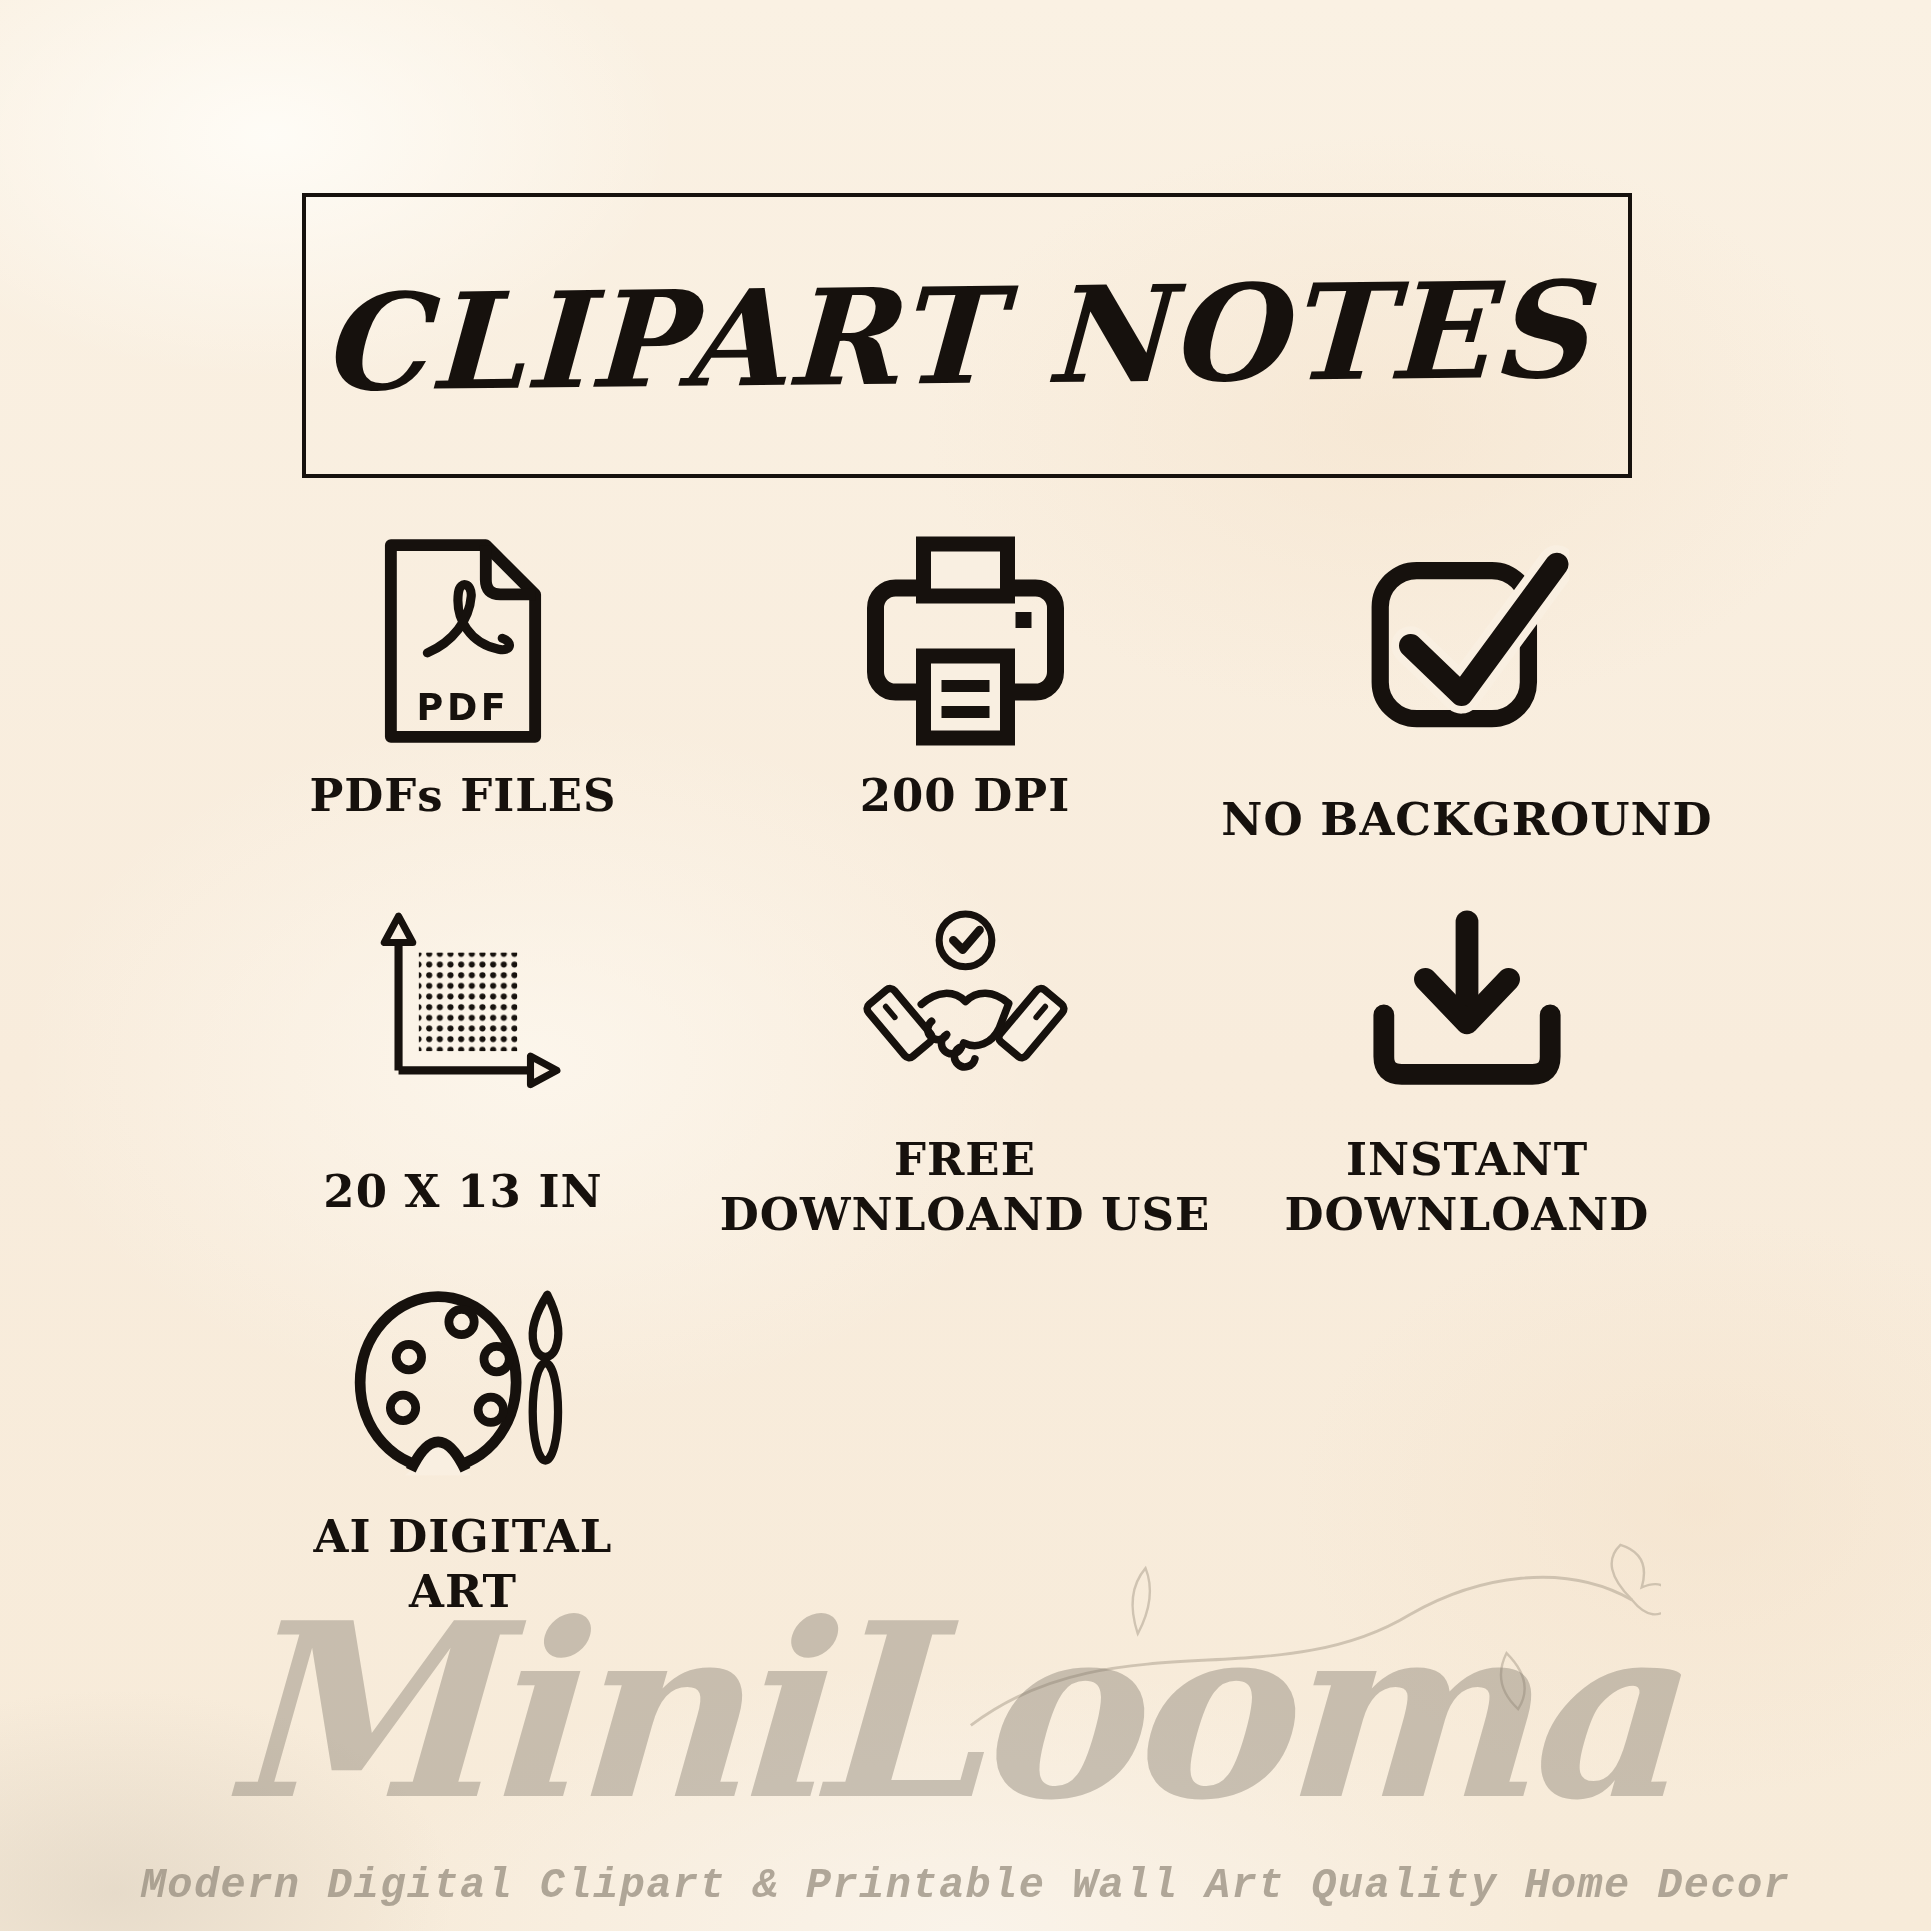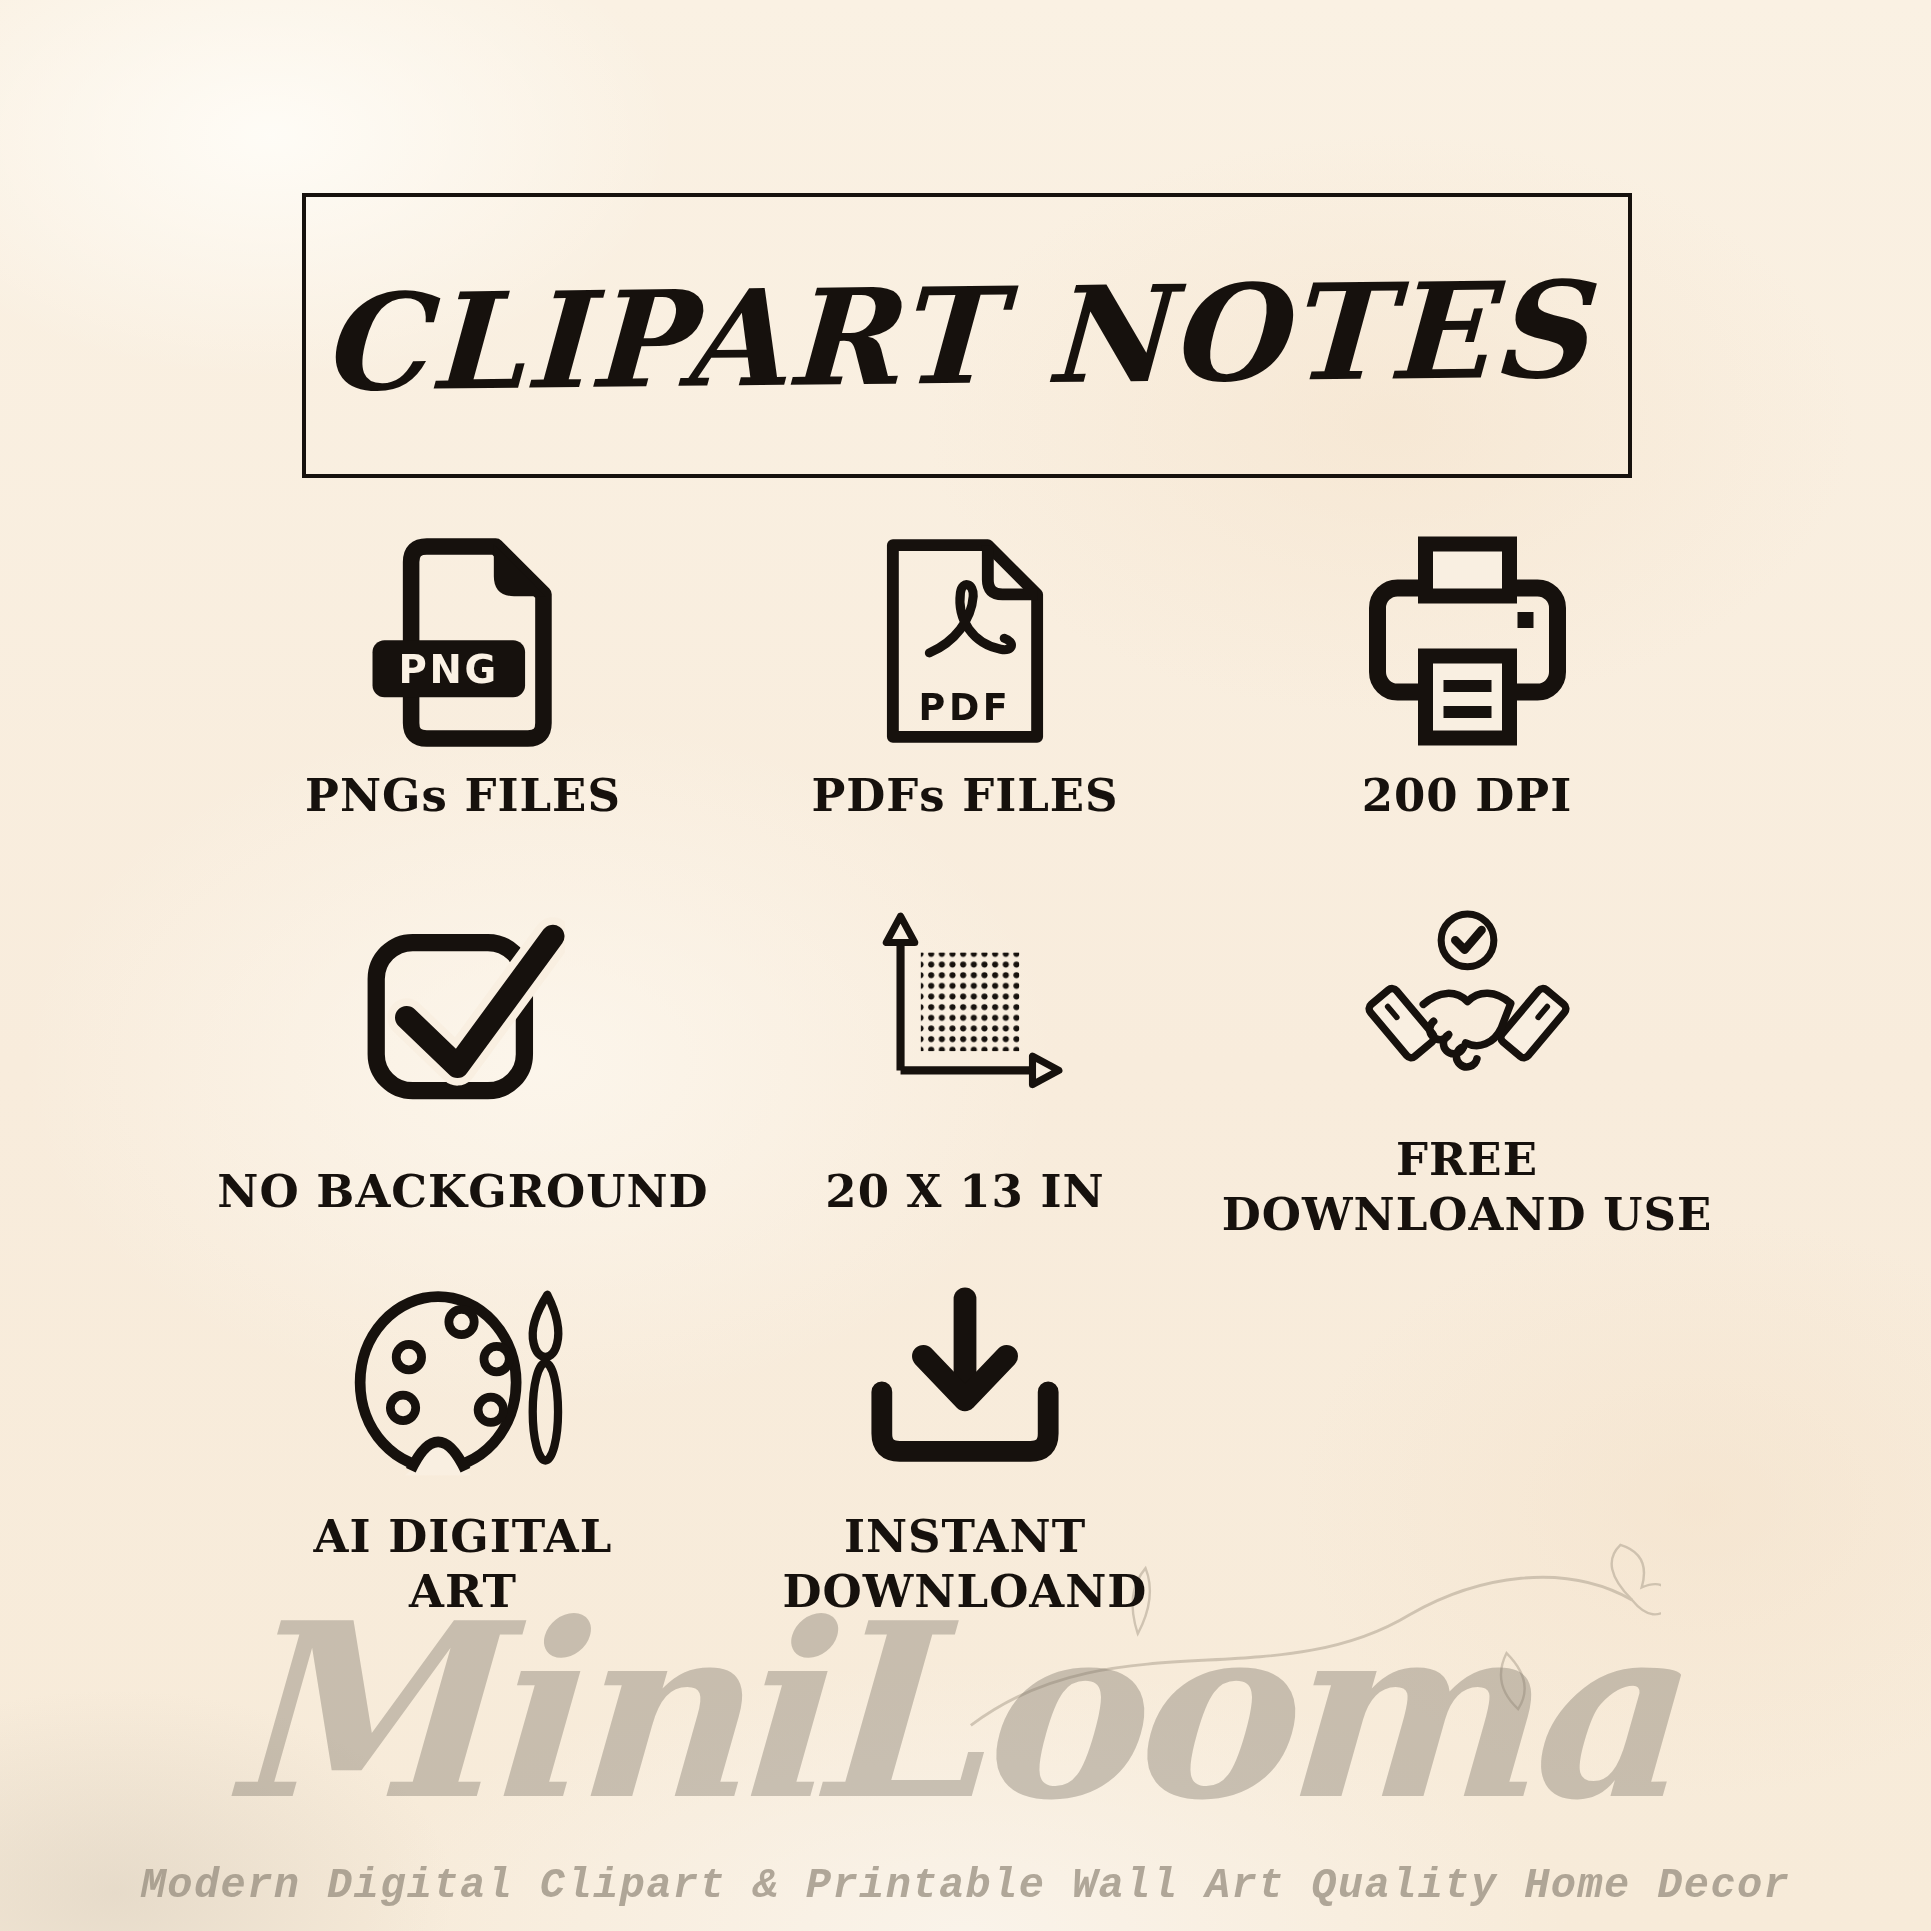--- a/index.html
+++ b/index.html
@@ -57,33 +57,20 @@
 <body>
 
 <div>
 
   <div class="title-box">
     <h1>CLIPART NOTES</h1>
   </div>
 
   <div class="grid">
 
-    <div class="cell row1">
-      <div class="icon">
-        <svg width="193" height="214" viewBox="0 0 210 230">
-          <path d="M65,10 H140 L192,62 V202 Q192,219 175,219 H65 Q48,219 48,202 V27 Q48,10 65,10 Z" fill="none" stroke="#16110d" stroke-width="18" stroke-linejoin="round"></path>
-          <path d="M138,8 L194,64 L160,64 Q138,64 138,42 Z" fill="#16110d"></path>
-          <rect x="6" y="112" width="166" height="62" rx="13" fill="#16110d"></rect>
-          <text x="89" y="158" text-anchor="middle" font-size="42" letter-spacing="3" fill="#faf1e4">PNG</text>
-        </svg>
-      </div>
-      <div class="label">
-        <span>PNGs FILES</span>
-      </div>
-    </div>
 
     <div class="cell row1">
       <div class="icon">
         <svg width="174" height="210" viewBox="0 0 190 230">
           <path d="M16,10 H120 L174,64 V220 H16 Z" fill="none" stroke="#16110d" stroke-width="13" stroke-linejoin="round"></path>
           <path d="M120,10 V48 Q120,64 136,64 H174" fill="none" stroke="#16110d" stroke-width="13" stroke-linejoin="round"></path>
           <path d="M56,128 C84,116 102,92 104,66 C105,52 92,48 90,62 C86,92 104,118 134,124 C148,127 150,116 138,112" fill="none" stroke="#16110d" stroke-width="10" stroke-linecap="round"></path>
           <text x="95" y="202" text-anchor="middle" font-size="40" letter-spacing="4" fill="#16110d">PDF</text>
         </svg>
       </div>
@@ -160,53 +147,53 @@
         </svg>
       </div>
       <div class="label">
         <span>FREE</span><br>
         <span>DOWNLOAND USE</span>
       </div>
     </div>
 
     <div class="cell row3">
       <div class="icon">
+        <svg width="203" height="203" viewBox="0 0 205 205">
+          <line x1="102" y1="14" x2="102" y2="112" stroke="#16110d" stroke-width="23" stroke-linecap="round"></line>
+          <path d="M60,72 L102,116 L144,72" fill="none" stroke="#16110d" stroke-width="23" stroke-linecap="round" stroke-linejoin="round"></path>
+          <path d="M18,108 V150 Q18,168 36,168 H168 Q186,168 186,150 V108" fill="none" stroke="#16110d" stroke-width="21" stroke-linecap="round"></path>
+        </svg>
+      </div>
+      <div class="label">
+        <span>INSTANT</span><br>
+        <span>DOWNLOAND</span>
+      </div>
+    </div>
+
+    <div class="cell row3">
+      <div class="icon">
         <svg width="230" height="195" viewBox="0 0 235 200">
           <ellipse cx="92" cy="100" rx="80" ry="88" fill="none" stroke="#16110d" stroke-width="11"></ellipse>
           <path d="M58,195 L126,195 L120,190 Q92,132 64,190 Z" fill="#f9efe1" stroke="none"></path>
           <path d="M64,190 Q92,132 120,190" fill="none" stroke="#16110d" stroke-width="11"></path>
           <circle cx="116" cy="38" r="13" fill="none" stroke="#16110d" stroke-width="9"></circle>
           <circle cx="62" cy="74" r="13" fill="none" stroke="#16110d" stroke-width="9"></circle>
           <circle cx="152" cy="76" r="13" fill="none" stroke="#16110d" stroke-width="9"></circle>
           <circle cx="56" cy="126" r="13" fill="none" stroke="#16110d" stroke-width="9"></circle>
           <circle cx="146" cy="128" r="13" fill="none" stroke="#16110d" stroke-width="9"></circle>
           <path d="M204,10 Q219,40 214,60 Q211,73 202,74 Q193,73 190,60 Q185,40 204,10 Z" fill="none" stroke="#16110d" stroke-width="8.5" stroke-linejoin="round"></path>
           <ellipse cx="202" cy="130" rx="13" ry="50" fill="none" stroke="#16110d" stroke-width="8.5"></ellipse>
         </svg>
       </div>
       <div class="label">
         <span>AI DIGITAL</span><br>
         <span>ART</span>
       </div>
     </div>
 
-    <div class="cell row3">
-      <div class="icon">
-        <svg width="203" height="203" viewBox="0 0 205 205">
-          <line x1="102" y1="14" x2="102" y2="112" stroke="#16110d" stroke-width="23" stroke-linecap="round"></line>
-          <path d="M60,72 L102,116 L144,72" fill="none" stroke="#16110d" stroke-width="23" stroke-linecap="round" stroke-linejoin="round"></path>
-          <path d="M18,108 V150 Q18,168 36,168 H168 Q186,168 186,150 V108" fill="none" stroke="#16110d" stroke-width="21" stroke-linecap="round"></path>
-        </svg>
-      </div>
-      <div class="label">
-        <span>INSTANT</span><br>
-        <span>DOWNLOAND</span>
-      </div>
-    </div>
-
   </div>
 
   <svg class="flourish" width="695" height="208" viewBox="0 0 720 215">
     <path d="M5,195 C150,85 320,165 460,80 C530,40 620,25 690,65" fill="none" stroke="#b0a492" stroke-width="3"></path>
     <path d="M178,100 Q164,58 186,32 Q198,62 178,100 Z" fill="none" stroke="#b0a492" stroke-width="2.5"></path>
     <path d="M690,65 Q655,30 678,8 Q710,18 700,52 Q728,40 732,70 Q712,92 690,65 Z" fill="none" stroke="#b0a492" stroke-width="2.5"></path>
     <path d="M560,120 Q590,150 572,178 Q544,152 560,120 Z" fill="none" stroke="#b0a492" stroke-width="2.5"></path>
   </svg>
 
   <div class="watermark">MiniLooma</div>

